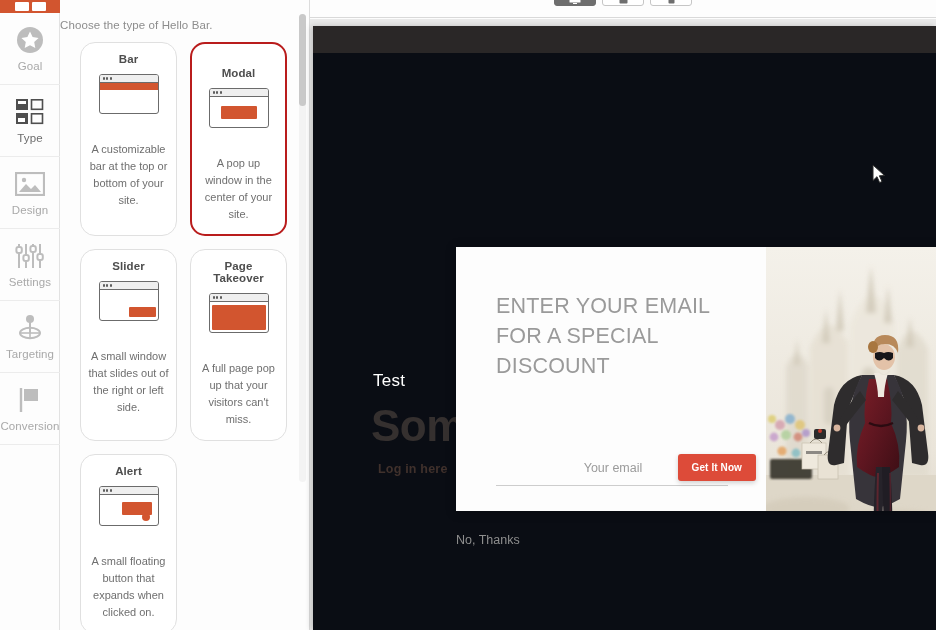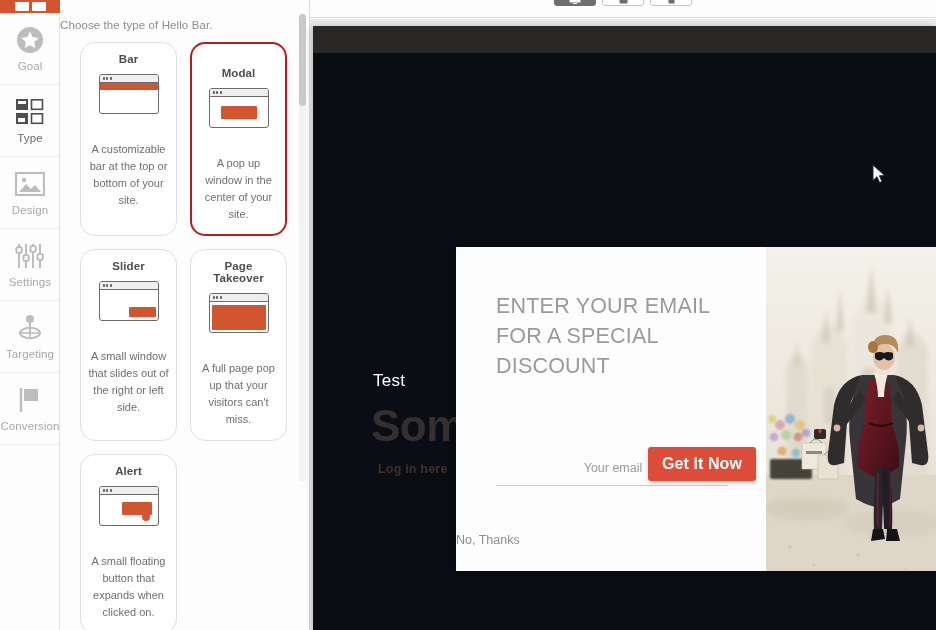--- a/index.html
+++ b/index.html
@@ -119,21 +119,21 @@
     font-size: 44px; font-weight: bold; color: #35302f; letter-spacing: -.5px;
   }
   .site-login {
     position: absolute; left: 65px; top: 409px;
     font-size: 12.5px; font-weight: bold; color: #40312c; letter-spacing: .2px;
   }
 
   
   .modal {
     position: absolute; left: 143px; top: 194px;
-    width: 480px; height: 324px; background: #fdfdfd;
+    width: 480px; height: 264px; background: #fdfdfd;
     display: flex; box-shadow: 0 1px 10px rgba(0,0,0,.25);
   }
   .modal-left { flex: 0 0 310px; position: relative; padding: 44px 0 0 40px; }
   .modal-title {
     font-size: 21.5px; line-height: 30px; color: #9a9a9a;
     letter-spacing: .2px; font-weight: normal; max-width: 240px;
   }
   .form-row {
     position: absolute; left: 40px; top: 208px; width: 232px;
     display: flex; align-items: flex-end; border-bottom: 1px solid #cdcdcd; padding-bottom: 6px;
@@ -141,21 +141,21 @@
   .email-input {
     flex: 1; border: 0; outline: 0; background: transparent;
     font-family: "Liberation Sans", sans-serif; font-size: 12.5px; color: #9b9b9b;
     padding: 6px 2px 4px 4px; text-align: center;
   }
   .email-input::placeholder { color: #9b9b9b; }
   .cta {
     position: absolute; right: -28px; bottom: 4px;
     background: #dd4b39; color: #fff; border: 0; border-radius: 3px;
     font-family: "Liberation Sans", sans-serif;
-    font-size: 16px; font-weight: bold; letter-spacing: .1px;
+    font-size: 10px; font-weight: bold; letter-spacing: .1px;
     padding: 8px 14px; cursor: pointer;
     box-shadow: 0 2px 5px rgba(0,0,0,.18);
   }
   .no-thanks {
     position: absolute; left: 0; right: 0; top: 286px; text-align: left;
     font-size: 12.5px; color: #8e8e8e; cursor: pointer;
   }
   .modal-right { flex: 1; position: relative; overflow: hidden; background: #efece4; }
   .photo { position: absolute; inset: 0; }
 

